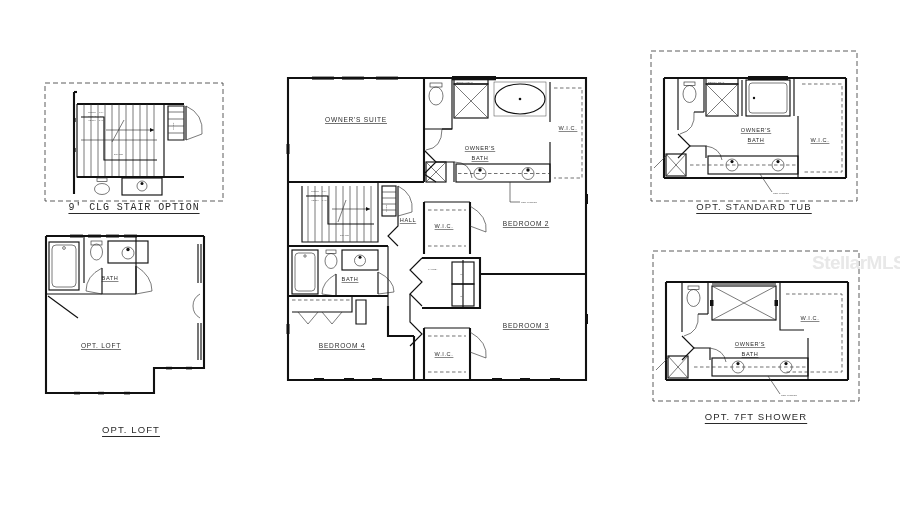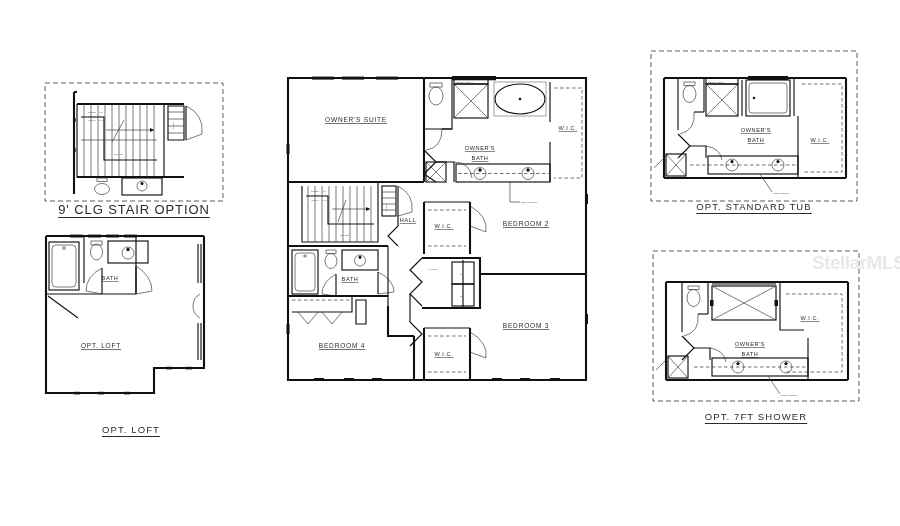--- a/index.html
+++ b/index.html
@@ -12,21 +12,21 @@
   .sheet{position:absolute;inset:0;}
   .panel{position:absolute;}
   svg{display:block;overflow:visible;}
   .cap{
     position:absolute;
     font-family:"Liberation Sans","DejaVu Sans",sans-serif;
     font-size:9.5px;letter-spacing:1.1px;color:#2a2a2a;
     text-decoration:underline;text-underline-offset:2.5px;
     white-space:nowrap;text-align:center;
   }
-  .cap.small{font-size:13px;letter-spacing:.9px;}
+  .cap.small{font-size:10px;letter-spacing:.9px;font-family:Liberation Mono, monospace;}
   .wm{
     position:absolute;
     font-family:"Liberation Sans","DejaVu Sans",sans-serif;
     font-size:19px;font-weight:700;letter-spacing:-.5px;
     color:#e8e8e8;white-space:nowrap;user-select:none;
   }
   
   text{font-family:"Liberation Sans","DejaVu Sans",sans-serif;fill:#2b2b2b;}
   .rm{font-size:6.6px;letter-spacing:.75px;text-anchor:middle;text-decoration:underline;}
   .rm2{font-size:5.6px;letter-spacing:.6px;text-anchor:middle;text-decoration:underline;}

